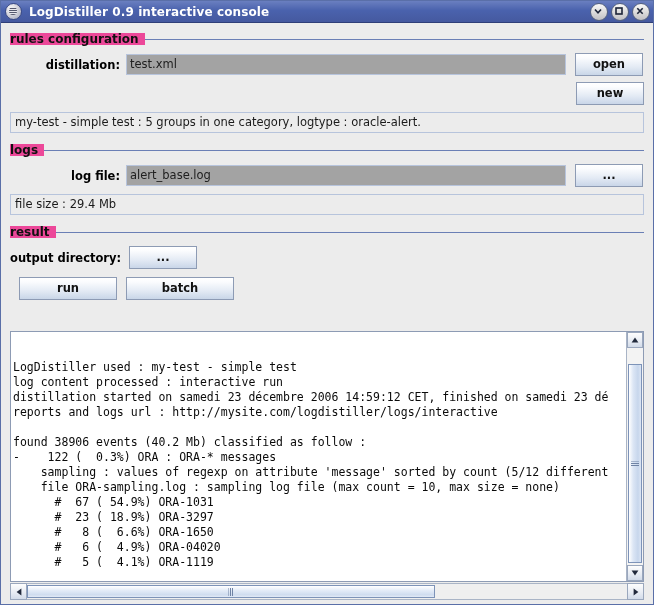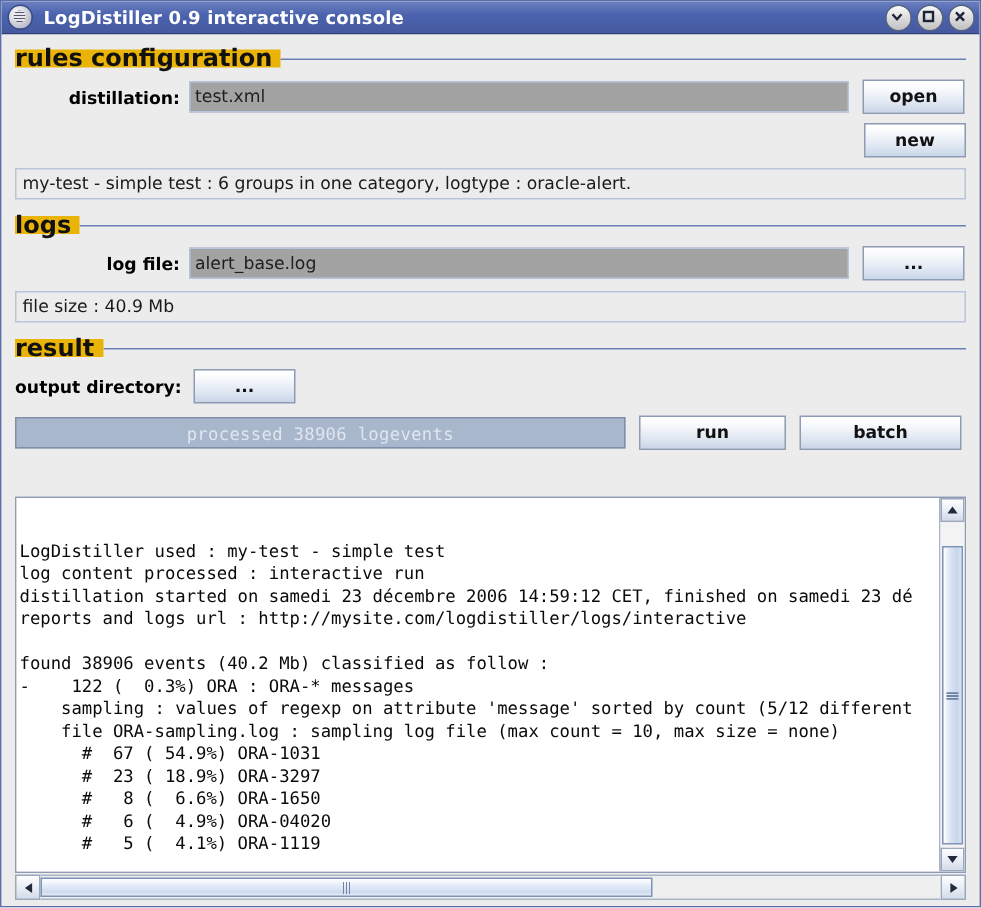--- a/index.html
+++ b/index.html
@@ -80,26 +80,26 @@
     top: 22px; bottom: 0;
     background: #ececec;
     padding: 0;
   }
 
   .group {
     position: relative;
     margin: 0 9px;
   }
   .group-title {
-    font-size: 16px;
+    font-size: 12px;
     font-weight: bold;
     color: #111111;
     display: inline-block;
     padding-right: 6px;
-    background: #eab308;
+    background: #ec4899;
     position: relative;
     z-index: 2;
     line-height: 12px;
   }
   .group-head {
     display: flex;
     align-items: center;
     height: 14px;
   }
   .group-rule {
@@ -325,53 +325,50 @@
       <div class="row" style="margin-top:7px;">
         <div class="field-label" style="width:110px;">distillation:</div>
         <div class="textfield" style="width:440px; margin-left:6px;">test.xml</div>
         <div class="btn" style="width:68px; height:23px; margin-left:9px;">open</div>
       </div>
 
       <div class="row" style="margin-top:6px; justify-content:flex-end;">
         <div class="btn" style="width:68px; height:23px;">new</div>
       </div>
 
-      <div class="readout" style="width:100%; margin-top:7px;">my-test - simple test : 6 groups in one category, logtype : oracle-alert.</div>
+      <div class="readout" style="width:100%; margin-top:7px;">my-test - simple test : 5 groups in one category, logtype : oracle-alert.</div>
     </div>
 
     <div class="group" style="margin-top:10px;">
       <div class="group-head">
         <span class="group-title">logs</span>
         <span class="group-rule"></span>
       </div>
 
       <div class="row" style="margin-top:7px;">
         <div class="field-label" style="width:110px;">log file:</div>
         <div class="textfield" style="width:440px; margin-left:6px;">alert_base.log</div>
         <div class="btn" style="width:68px; height:23px; margin-left:9px;">...</div>
       </div>
 
-      <div class="readout" style="width:100%; margin-top:7px;">file size : 40.9 Mb</div>
+      <div class="readout" style="width:100%; margin-top:7px;">file size : 29.4 Mb</div>
     </div>
 
     <div class="group" style="margin-top:10px;">
       <div class="group-head">
         <span class="group-title">result</span>
         <span class="group-rule"></span>
       </div>
 
       <div class="row" style="margin-top:7px;">
         <div class="field-label" style="width:110px;">output directory:</div>
         <div class="btn" style="width:68px; height:23px; margin-left:9px;">...</div>
       </div>
 
       <div class="row" style="margin-top:8px;">
-        <div class="progress" style="width:407px;">
-          <div class="progress-text">processed 38906 logevents</div>
-        </div>
         <div class="btn" style="width:98px; height:23px; margin-left:9px;">run</div>
         <div class="btn" style="width:108px; height:23px; margin-left:9px;">batch</div>
       </div>
     </div>
 
     <div class="console-wrap">
       <div class="console-body">
         <pre class="console-text">LogDistiller used : my-test - simple test
 log content processed : interactive run
 distillation started on samedi 23 décembre 2006 14:59:12 CET, finished on samedi 23 dé

